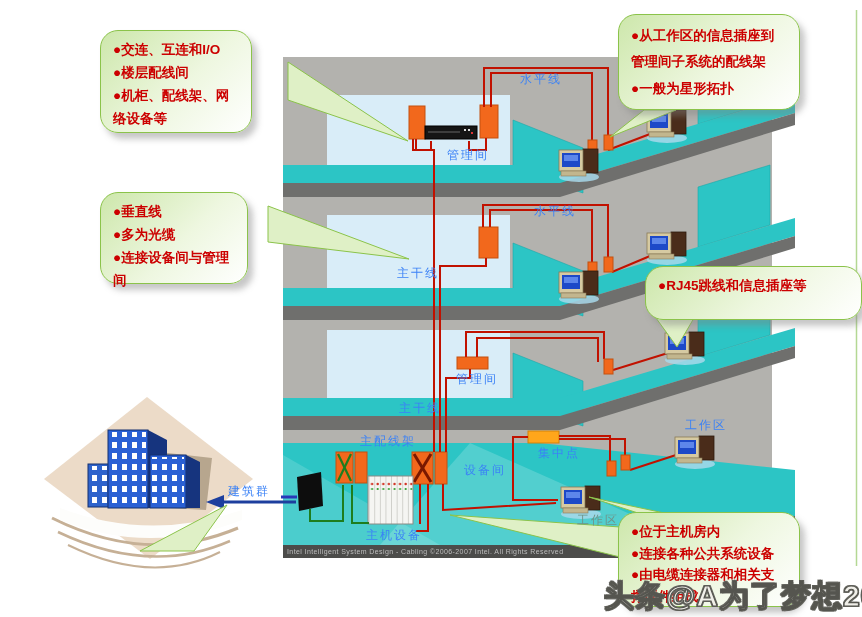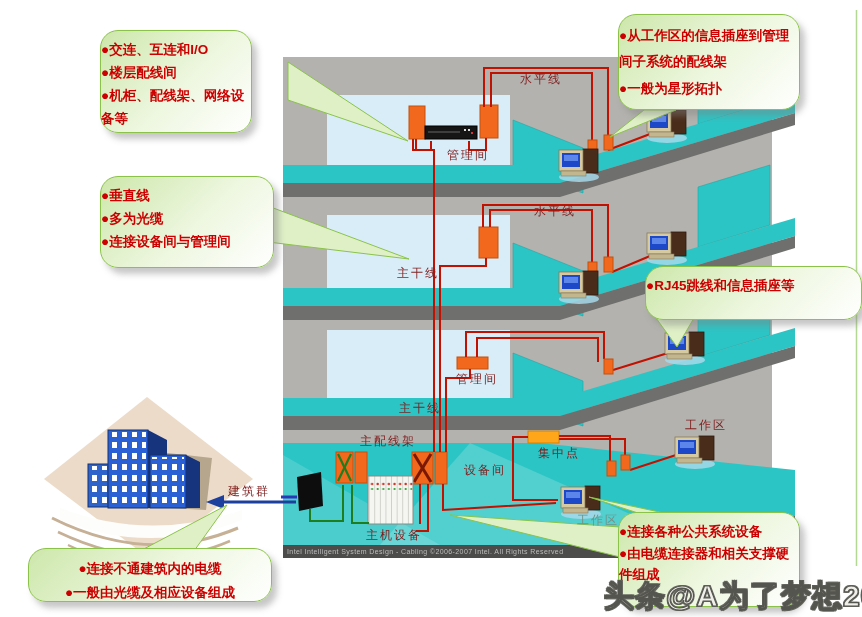--- a/index.html
+++ b/index.html
@@ -1,28 +1,28 @@
 <!DOCTYPE html>
 <html><head>
 <meta charset="utf-8">
 <style>
   html,body{margin:0;padding:0;background:#fff;}
   .stage{position:relative;width:862px;height:617px;background:#ffffff;overflow:hidden;
          font-family:"Liberation Sans","DejaVu Sans",sans-serif;}
   svg.diagram{position:absolute;left:0;top:0;z-index:1;}
   .dlabel{position:absolute;z-index:3;font-family:"Liberation Serif","DejaVu Serif",serif;
-          font-size:12px;letter-spacing:2px;color:#7f1d1d;white-space:nowrap;}
+          font-size:12px;letter-spacing:2px;color:#3b82f6;white-space:nowrap;}
   .dlabel.dim{color:#6f948a;}
   .copyright{position:absolute;left:287px;top:548px;z-index:4;font-size:7px;color:#bdbdbd;
              letter-spacing:.4px;white-space:nowrap;}
   .callout{position:absolute;z-index:5;border:1.6px solid #8bc34a;border-radius:18px;
            background:linear-gradient(135deg,#cde7ab 0%,#eef7e0 55%,#ffffff 100%);
            box-shadow:5px 6px 6px rgba(130,130,130,.45);
            color:#cc0000;font-weight:bold;font-size:13.5px;line-height:1.7;
-           padding:8px 0;box-sizing:border-box;}
+           padding:8px 12px;box-sizing:border-box;}
   .callout .ln{white-space:normal;}
   .callout.center{text-align:center;}
   .watermark{position:absolute;left:604px;top:576px;z-index:6;font-size:30px;font-weight:bold;
              color:#f0efe9;letter-spacing:1px;white-space:nowrap;
              -webkit-text-stroke:1.2px #55554f;
              text-shadow:1px 1px 0 #6a6a64,-1px -1px 0 #6a6a64,1px -1px 0 #6a6a64,-1px 1px 0 #6a6a64;}
 </style>
 </head>
 <body>
 
@@ -215,40 +215,37 @@
 <div class="dlabel" style="left:228px;top:483px">建筑群</div>
 
 <div class="copyright">Intel Intelligent System Design - Cabling ©2006-2007 Intel. All Rights Reserved</div>
 
 <div class="callout" style="left:100px;top:30px;width:152px;height:103px">
   <div class="ln">●交连、互连和I/O</div>
   <div class="ln">●楼层配线间</div>
   <div class="ln">●机柜、配线架、网络设备等</div>
 </div>
 
-<div class="callout" style="left:100px;top:176px;width:174px;height:92px">
+<div class="callout" style="left:100px;top:192px;width:148px;height:92px">
   <div class="ln">●垂直线</div>
   <div class="ln">●多为光缆</div>
   <div class="ln">●连接设备间与管理间</div>
 </div>
 
-<div class="callout center" style="left:28px;top:548px;width:244px;height:54px;line-height:1.75">
-  <div class="ln">●连接不通建筑内的电缆</div>
-  <div class="ln">●一般由光缆及相应设备组成</div>
-</div>
 
 <div class="callout" style="left:618px;top:14px;width:182px;height:96px;line-height:1.95">
   <div class="ln">●从工作区的信息插座到管理间子系统的配线架</div>
   <div class="ln">●一般为星形拓扑</div>
 </div>
 
 <div class="callout" style="left:645px;top:266px;width:217px;height:54px;line-height:1.6">
   <div class="ln">●RJ45跳线和信息插座等</div>
 </div>
 
 <div class="callout" style="left:618px;top:512px;width:182px;height:95px;line-height:1.6">
+  <div class="ln">●位于主机房内</div>
   <div class="ln">●连接各种公共系统设备</div>
   <div class="ln">●由电缆连接器和相关支撑硬件组成</div>
 </div>
 
 <div class="watermark">头条@A为了梦想2018</div>
 
 </div>
 
 </body></html>

